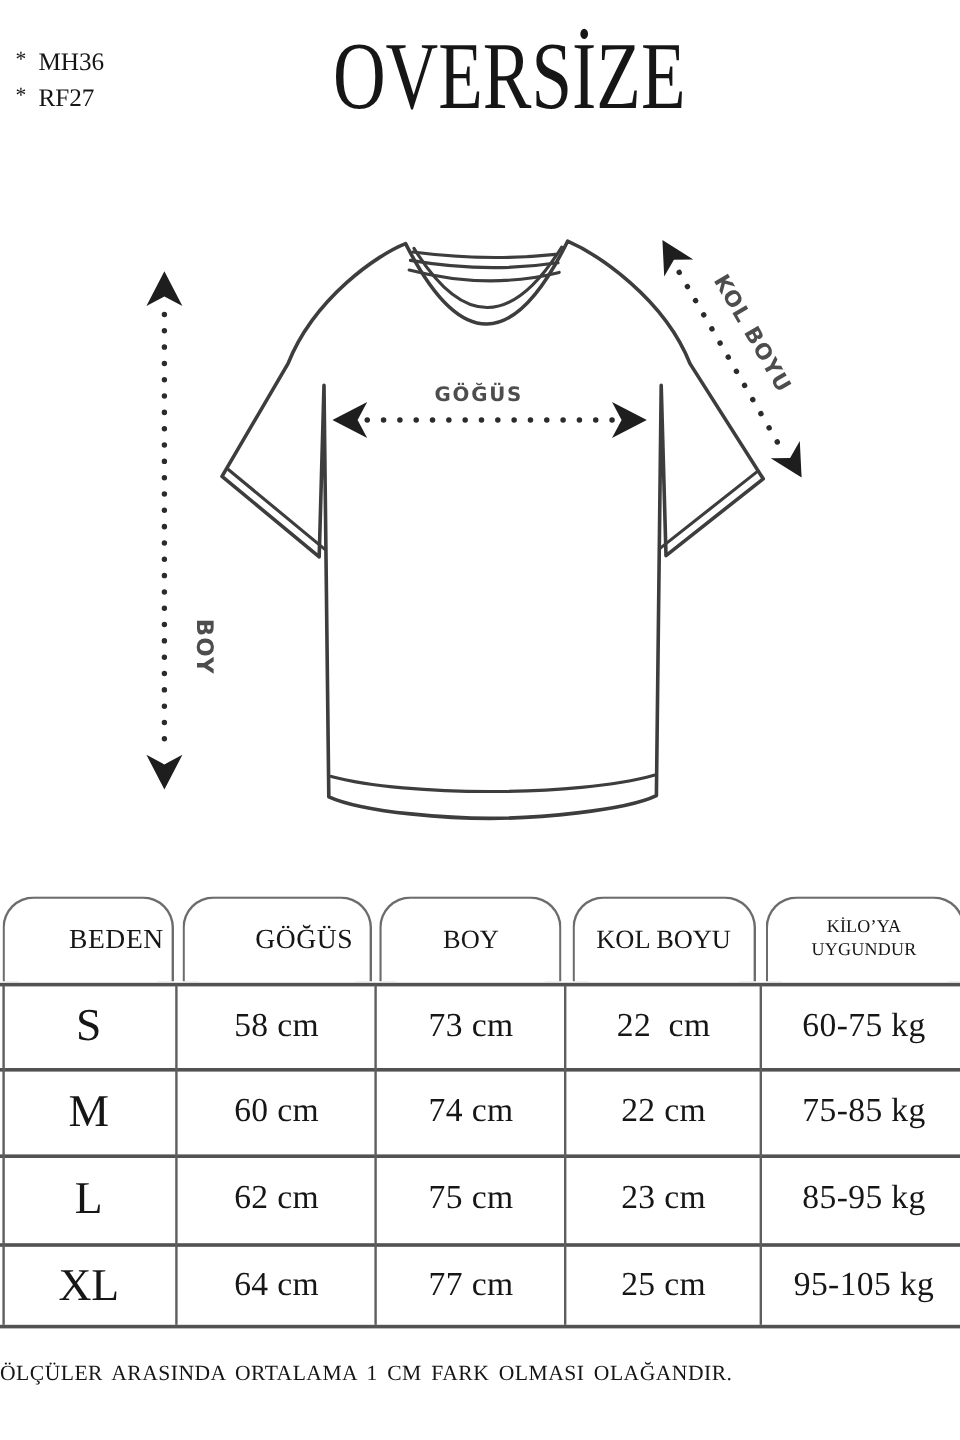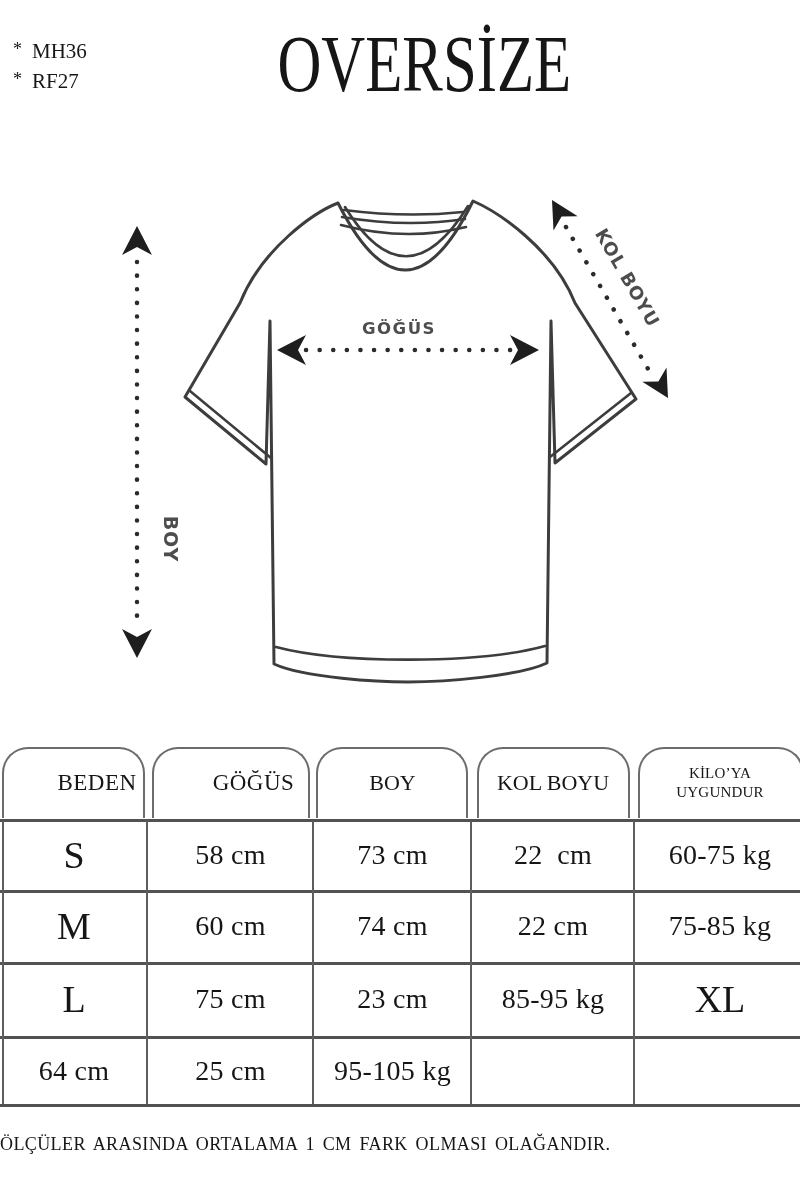--- a/index.html
+++ b/index.html
@@ -184,34 +184,40 @@
           <span class="val">22 cm</span>
         </div>
       <div class="cell">
           <span class="val">75-85 kg</span>
         </div>
 
       <div class="cell">
           <span class="size-val">L</span>
         </div>
       <div class="cell">
+          <span class="val">62 cm</span>
+        </div>
+      <div class="cell">
           <span class="val">75 cm</span>
         </div>
       <div class="cell">
           <span class="val">23 cm</span>
         </div>
       <div class="cell">
           <span class="val">85-95 kg</span>
         </div>
 
       <div class="cell">
           <span class="size-val">XL</span>
         </div>
       <div class="cell">
           <span class="val">64 cm</span>
+        </div>
+      <div class="cell">
+          <span class="val">77 cm</span>
         </div>
       <div class="cell">
           <span class="val">25 cm</span>
         </div>
       <div class="cell">
           <span class="val">95-105 kg</span>
         </div>
     </div>
   </div>
 

